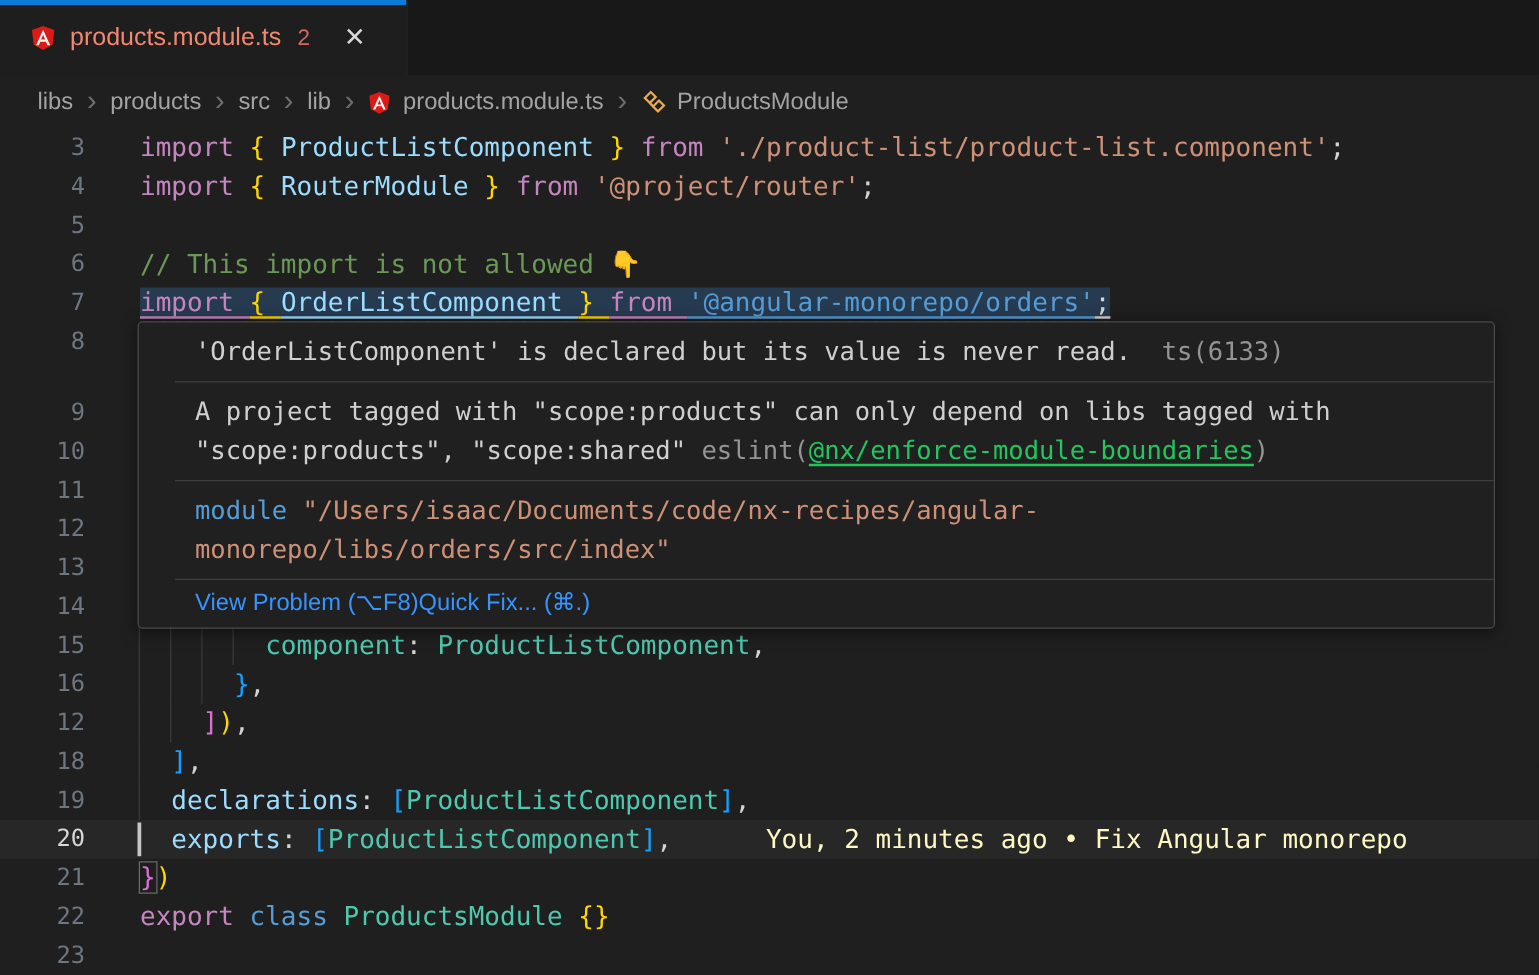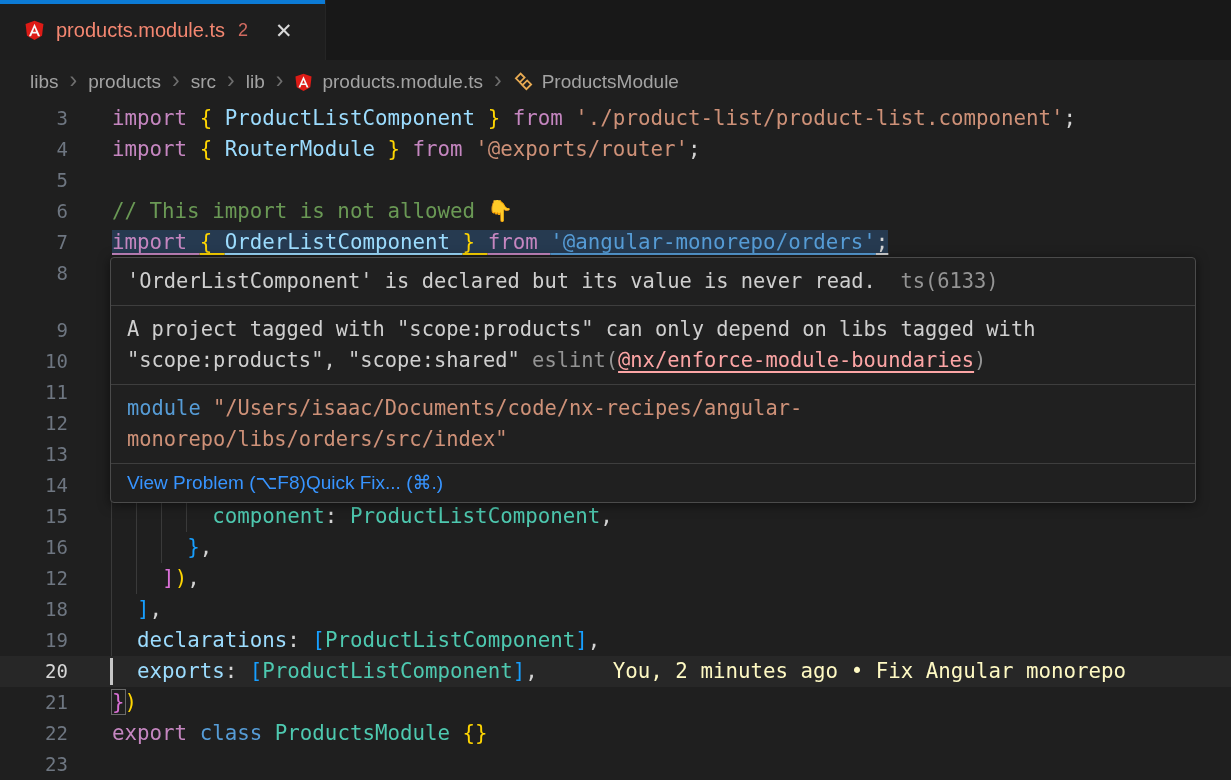--- a/index.html
+++ b/index.html
@@ -87,27 +87,28 @@
 
   .blame { color:#fef9c3; margin-left:75px; }
 
   
   .hover {
     position:absolute; left:110px; top:154px; width:1086px; z-index:10;
     background:#202020; border:1px solid #4b4b4b; border-radius:4px;
     box-shadow:0 2px 12px rgba(0,0,0,.5);
     color:#cfcfcf; font-size:20.4px; line-height:31px;
     font-family:"DejaVu Sans Mono", monospace;
+    padding-left:29px;
   }
   .hs { padding:8px 16px; border-bottom:1px solid #3e3e3e; }
   .hs:last-child { border-bottom:none; }
   .dim { color:#949494; }
   .hv-kw { color:#569cd6; }
   .hv-str { color:#ce9178; }
-  .rule-link { color:#fca5a5; text-decoration:underline; text-underline-offset:4px; cursor:pointer;margin-top:12px; }
+  .rule-link { color:#22c55e; text-decoration:underline; text-underline-offset:4px; cursor:pointer;margin-top:12px; }
   .hs-actions {
     font-family:"Liberation Sans", sans-serif; font-size:19px; line-height:26px;
     padding:6px 16px; display:flex; 
   }
   .action { color:#3794ff; cursor:pointer; }
 </style>
 </head>
 <body>
 
 <div class="tabbar">
@@ -149,21 +150,21 @@
         <path fill="none" stroke="#e8ab53" stroke-width="1.4" d="M2.2 5.6 L5.8 2 L8.8 5 L5.2 8.6 Z M7.2 10.8 L10.8 7.2 L13.8 10.2 L10.2 13.8 Z M5.2 8.6 L7.2 10.8"></path>
       </svg>
     </span>
     <span>ProductsModule</span>
   </span>
 </div>
 
 <div class="editor">
   <div>
       <div class="line"><div class="gutter">3</div><div class="code"><span class="kw">import </span><span class="b1">{ </span><span class="imp">ProductListComponent </span><span class="b1">} </span><span class="kw">from </span><span class="str">'./product-list/product-list.component'</span><span class="pun">;</span></div></div>
-      <div class="line"><div class="gutter">4</div><div class="code"><span class="kw">import </span><span class="b1">{ </span><span class="imp">RouterModule </span><span class="b1">} </span><span class="kw">from </span><span class="str">'@exports/router'</span><span class="pun">;</span></div></div>
+      <div class="line"><div class="gutter">4</div><div class="code"><span class="kw">import </span><span class="b1">{ </span><span class="imp">RouterModule </span><span class="b1">} </span><span class="kw">from </span><span class="str">'@project/router'</span><span class="pun">;</span></div></div>
       <div class="line"><div class="gutter">5</div><div class="code"></div></div>
       <div class="line"><div class="gutter">6</div><div class="code"><span class="cmt">// This import is not allowed </span><span class="emoji">👇</span></div></div>
       <div class="line"><div class="gutter">7</div><div class="code"><span class="l7"><span class="sq2" aria-hidden="true">import { OrderListComponent } from '@angular-monorepo/orders';</span><span class="kw">import </span><span class="b1">{ </span><span class="imp">OrderListComponent </span><span class="b1">} </span><span class="kw">from </span><span class="lnk">'@angular-monorepo/orders'</span><span class="pun">;</span></span></div></div>
       <div class="line"><div class="gutter">8</div><div class="code"></div></div>
       <div class="line gap"><div class="gutter">9</div><div class="code"></div></div>
       <div class="line"><div class="gutter">10</div><div class="code"></div></div>
       <div class="line"><div class="gutter">11</div><div class="code"></div></div>
       <div class="line"><div class="gutter">12</div><div class="code"></div></div>
       <div class="line"><div class="gutter">13</div><div class="code"></div></div>
       <div class="line"><div class="gutter">14</div><div class="code"></div></div>

